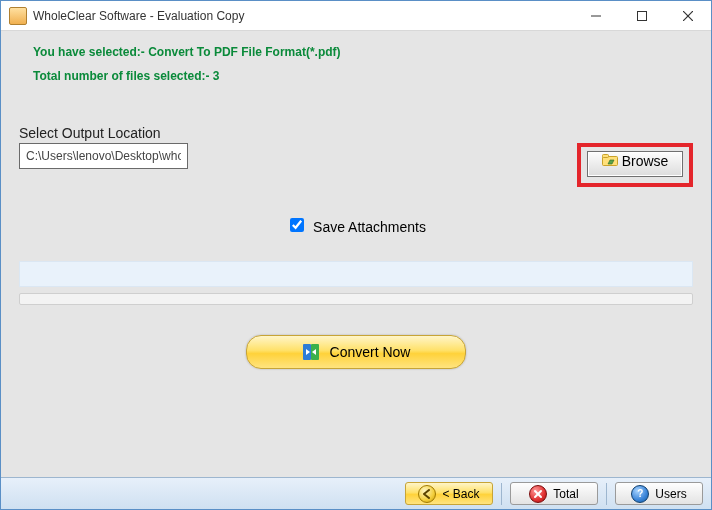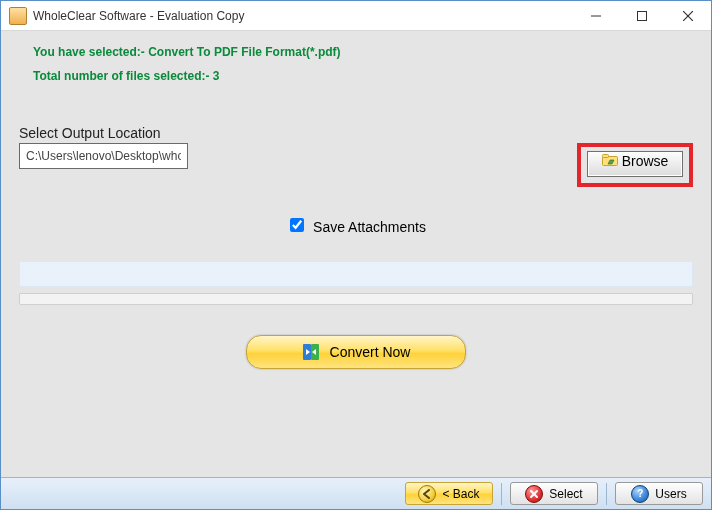--- a/index.html
+++ b/index.html
@@ -122,21 +122,21 @@
       <span>&lt; Back</span>
     </button>
     <div class="foot-sep"></div>
     <button class="foot-btn">
       <span class="circ cancel">
         <svg width="10" height="10">
             <line x1="2" y1="2" x2="8" y2="8" stroke="#fff" stroke-width="2" stroke-linecap="round"></line>
             <line x1="8" y1="2" x2="2" y2="8" stroke="#fff" stroke-width="2" stroke-linecap="round"></line>
           </svg>
       </span>
-      <span>Select</span>
+      <span>Total</span>
     </button>
     <div class="foot-sep"></div>
     <button class="foot-btn">
       <span class="circ help">?</span>
       <span>Users</span>
     </button>
   </div>
 
 </div>
 

